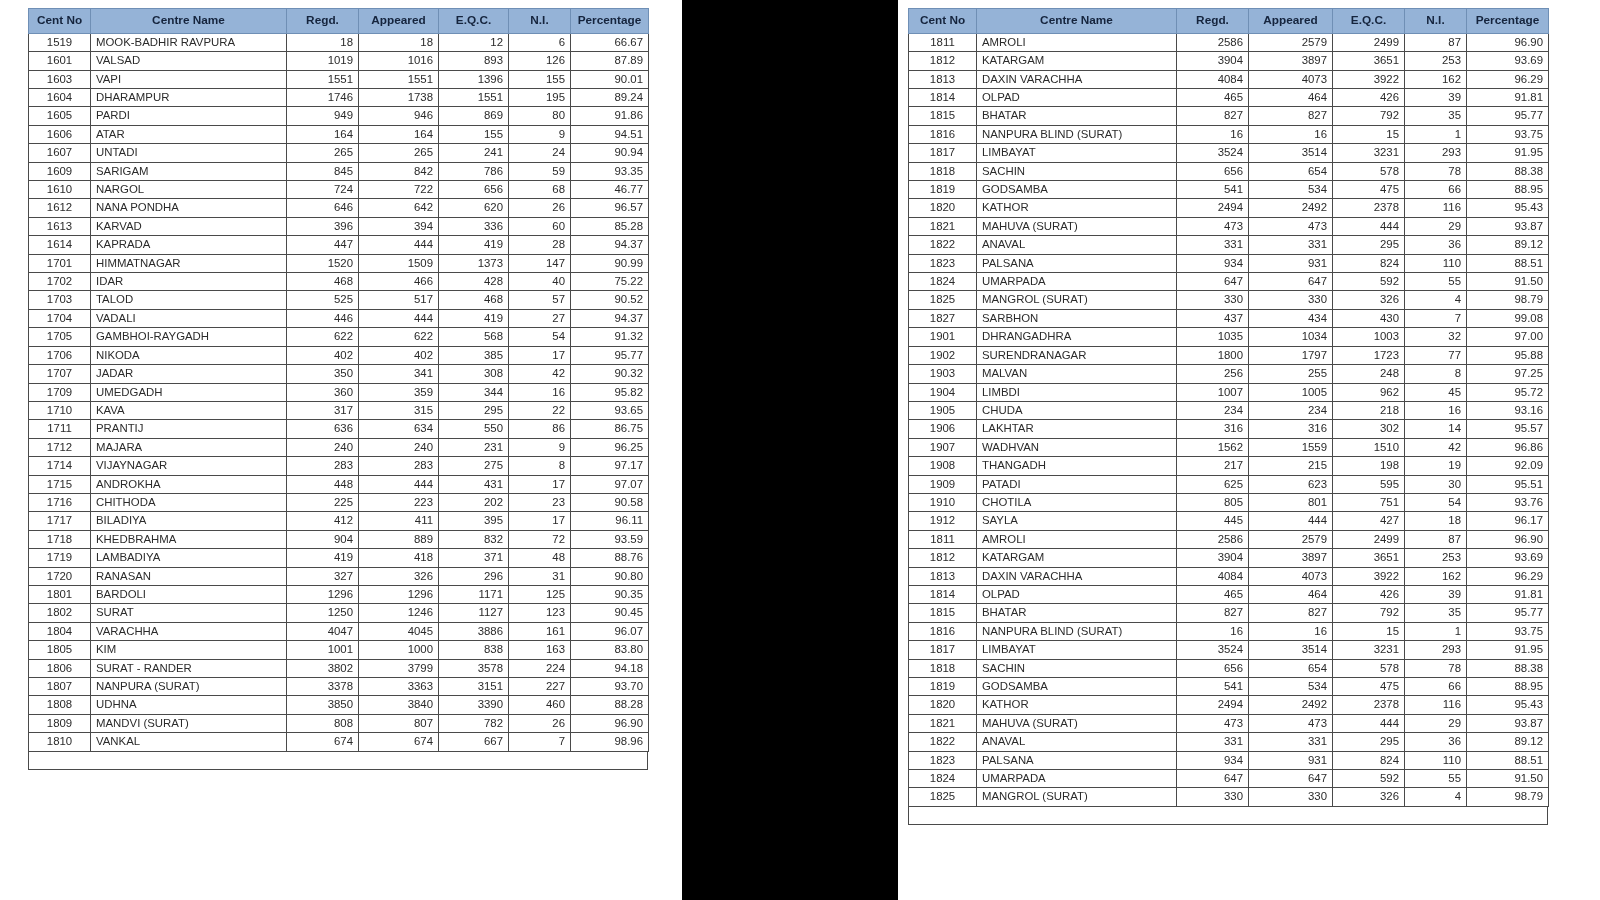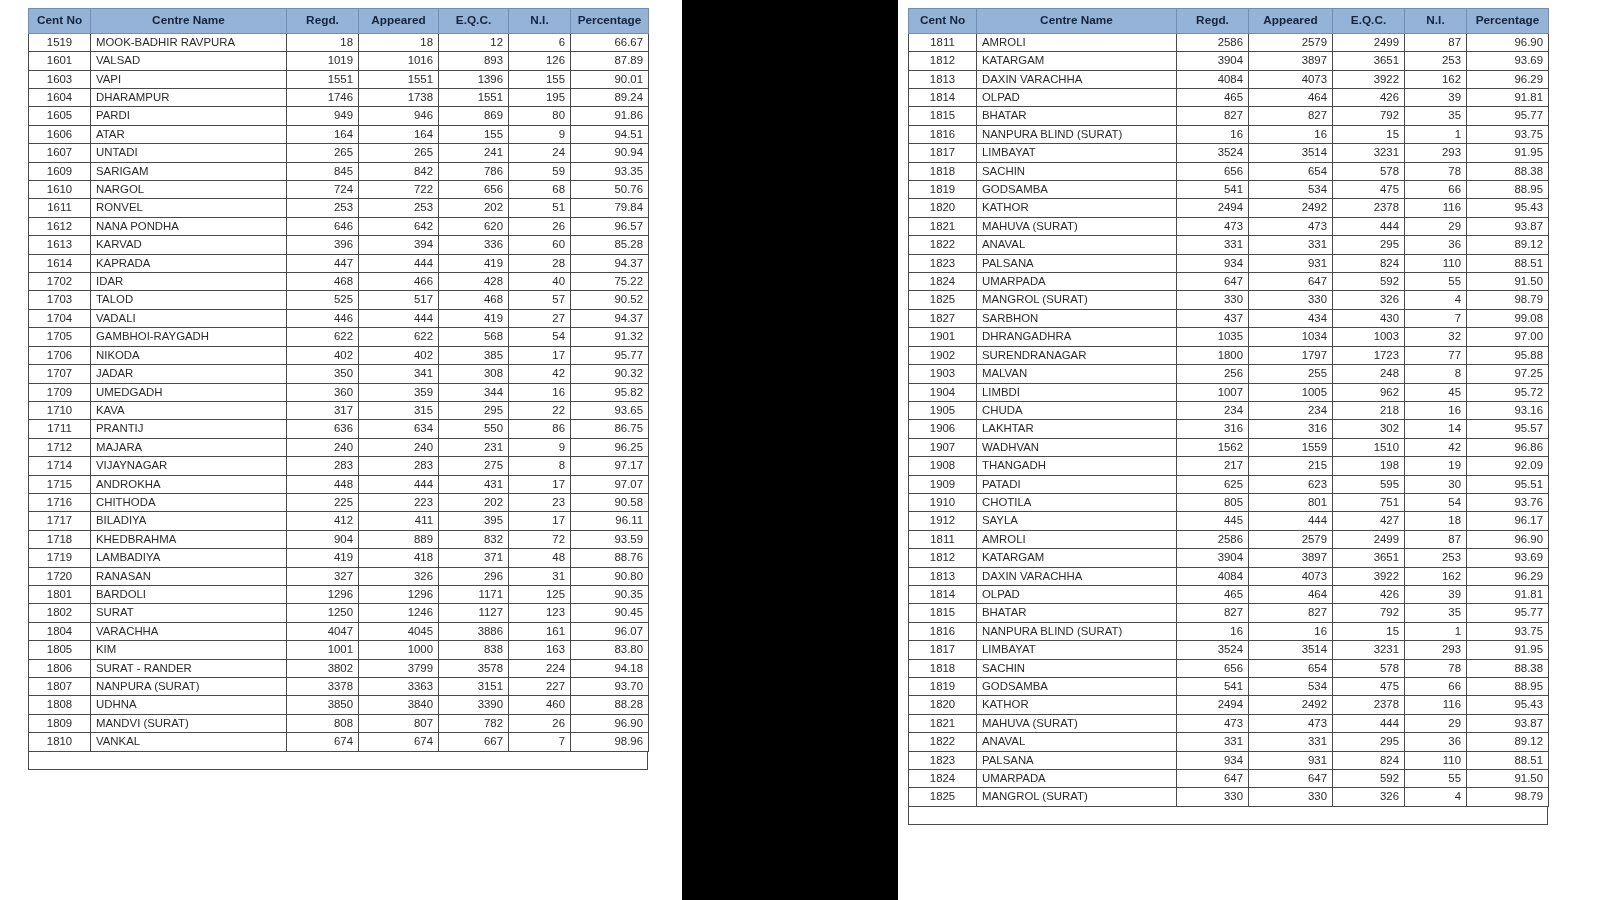--- a/index.html
+++ b/index.html
@@ -194,30 +194,21 @@
             <td class="c-right">59</td>
             <td class="c-right">93.35</td>
           </tr>
           <tr>
             <td class="c-num">1610</td>
             <td class="c-name">NARGOL</td>
             <td class="c-right">724</td>
             <td class="c-right">722</td>
             <td class="c-right">656</td>
             <td class="c-right">68</td>
-            <td class="c-right">50.76</td>
-          </tr>
-          <tr>
-            <td class="c-num">1611</td>
-            <td class="c-name">RONVEL</td>
-            <td class="c-right">253</td>
-            <td class="c-right">253</td>
-            <td class="c-right">202</td>
-            <td class="c-right">51</td>
-            <td class="c-right">79.84</td>
+            <td class="c-right">46.77</td>
           </tr>
           <tr>
             <td class="c-num">1612</td>
             <td class="c-name">NANA PONDHA</td>
             <td class="c-right">646</td>
             <td class="c-right">642</td>
             <td class="c-right">620</td>
             <td class="c-right">26</td>
             <td class="c-right">96.57</td>
           </tr>
@@ -231,20 +222,29 @@
             <td class="c-right">85.28</td>
           </tr>
           <tr>
             <td class="c-num">1614</td>
             <td class="c-name">KAPRADA</td>
             <td class="c-right">447</td>
             <td class="c-right">444</td>
             <td class="c-right">419</td>
             <td class="c-right">28</td>
             <td class="c-right">94.37</td>
+          </tr>
+          <tr>
+            <td class="c-num">1701</td>
+            <td class="c-name">HIMMATNAGAR</td>
+            <td class="c-right">1520</td>
+            <td class="c-right">1509</td>
+            <td class="c-right">1373</td>
+            <td class="c-right">147</td>
+            <td class="c-right">90.99</td>
           </tr>
           <tr>
             <td class="c-num">1702</td>
             <td class="c-name">IDAR</td>
             <td class="c-right">468</td>
             <td class="c-right">466</td>
             <td class="c-right">428</td>
             <td class="c-right">40</td>
             <td class="c-right">75.22</td>
           </tr>

